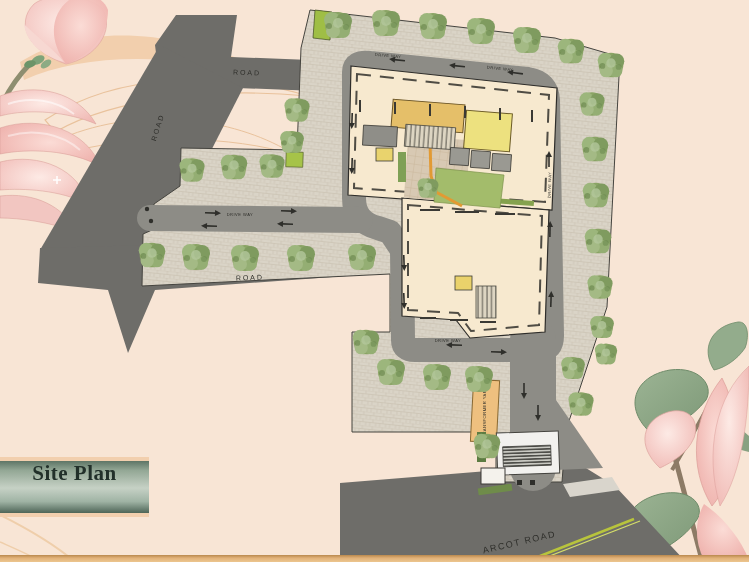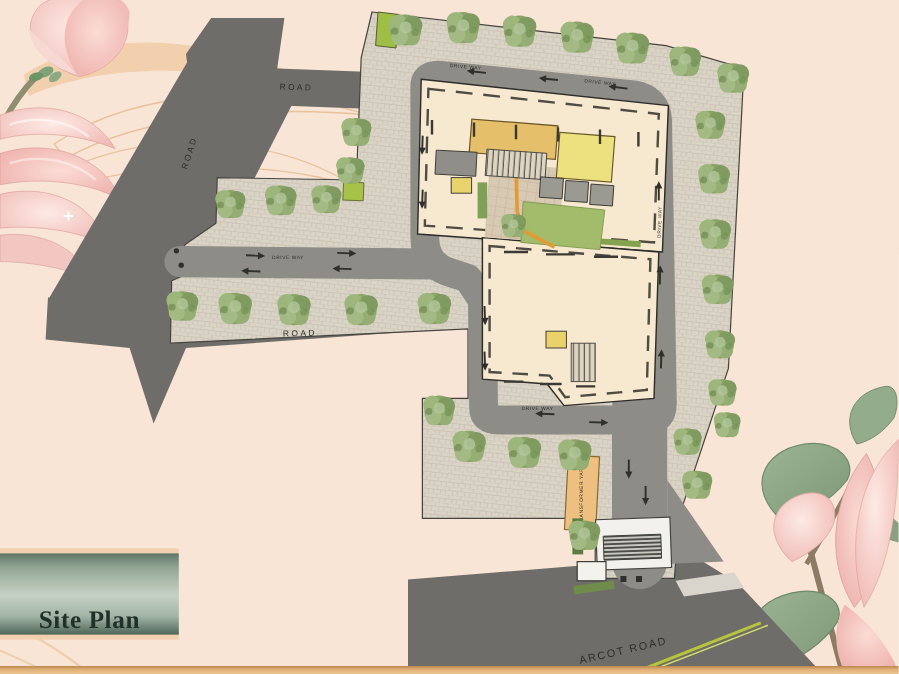--- a/index.html
+++ b/index.html
@@ -3,24 +3,24 @@
 <meta charset="utf-8">
 <style>
   html,body{margin:0;padding:0;}
   .stage{
     position:relative;width:749px;height:562px;overflow:hidden;
     background:#f8e5d5;font-family:"Liberation Serif",serif;
   }
   .stage svg{position:absolute;left:0;top:0;display:block;}
   svg text{font-family:"Liberation Sans",sans-serif;fill:#2e2e2a;}
   .site-plan-label{
-    position:absolute;left:0;top:457px;width:149px;height:76px;box-sizing:border-box;
+    position:absolute;left:0;top:457px;width:149px;height:60px;box-sizing:border-box;
     border-top:4px solid #f2cfae;border-bottom:4px solid #f2cfae;
     background:linear-gradient(180deg,#5e7566 0%,#93a795 18%,#c6d1c5 52%,#9fb3a4 78%,#4e6557 100%);
-    display:flex;align-items:flex-end;justify-content:center;
+    display:flex;align-items:flex-start;justify-content:center;
   }
   .site-plan-label span{
     font-family:"Liberation Serif",serif;font-weight:bold;font-size:21px;color:#22302a;
     letter-spacing:.5px;
   }
   .bottom-bar{
     position:absolute;left:0;bottom:0;width:749px;height:7px;
     background:linear-gradient(180deg,#b9884d 0%,#e2b279 45%,#ecc68f 100%);
   }
 </style>

